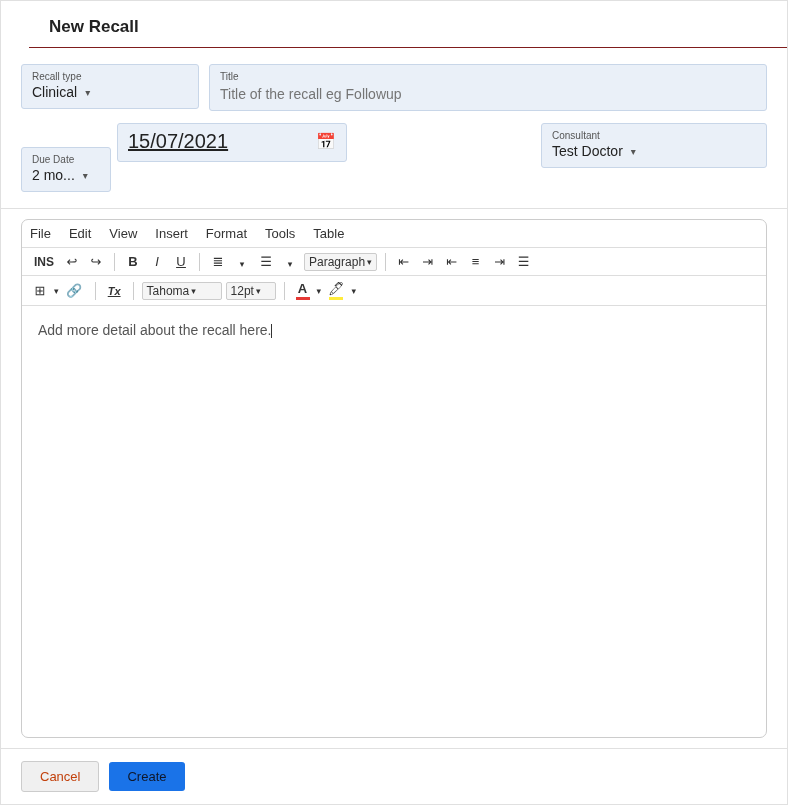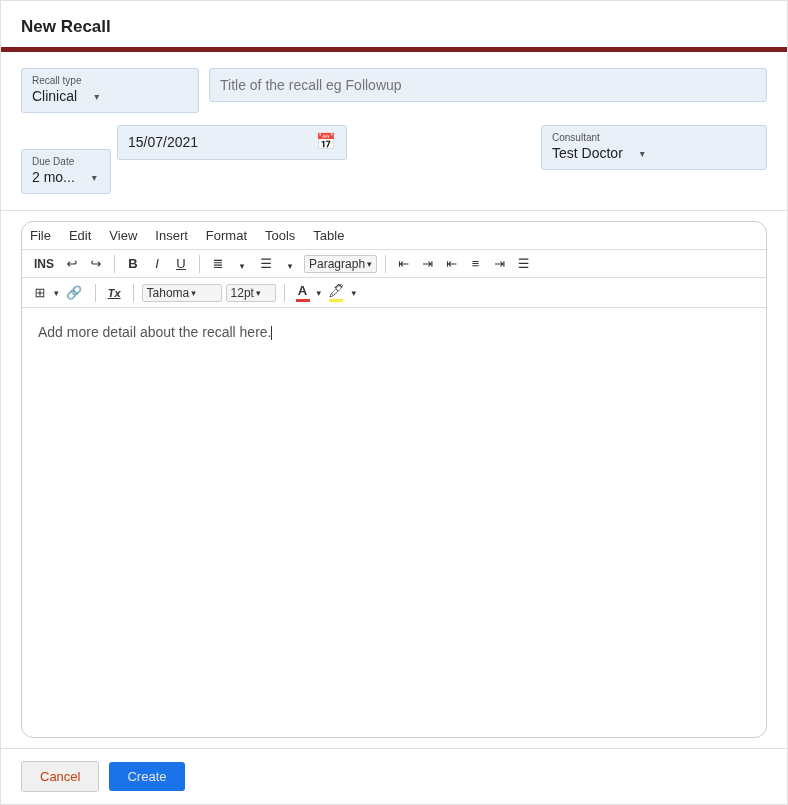--- a/index.html
+++ b/index.html
@@ -17,21 +17,22 @@
       width: 788px;
       min-height: 805px;
       background: #fff;
       border: 1px solid #e0e0e0;
       display: flex;
       flex-direction: column;
     }
 
     .page-header {
       padding: 16px 32px 10px 20px;
-      border-bottom: 5px solid #7f1d1d;
+      border-bottom: 1px solid #7f1d1d;
+      margin-left: 28px;
     }
 
     .page-title {
       font-size: 17px;
       font-weight: 600;
       color: #222;
     }
 
     .form-section {
       padding: 16px 20px;
@@ -62,21 +63,21 @@
       font-size: 10px;
       color: #555;
       margin-bottom: 2px;
     }
 
     .field-value {
       font-size: 14px;
       color: #222;
       display: flex;
       align-items: center;
-      gap: 13px;
+      gap: 4px;
     }
 
     .dropdown-arrow {
       font-size: 10px;
       color: #555;
       margin-left: 4px;
     }
 
     .recall-type-box {
       width: 178px;
@@ -115,42 +116,43 @@
       border: 1px solid #c8d6e8;
       border-radius: 3px;
       padding: 6px 10px 8px 10px;
       display: flex;
       align-items: center;
       justify-content: space-between;
       margin-right: 10px;
     }
 
     .due-date-value {
-      font-size: 14px;
+      font-size: 20px;
       color: #222;
+      text-decoration: underline;
     }
 
     .calendar-icon {
       font-size: 16px;
       color: #555;
     }
 
     .spacer {
       flex: 1;
     }
 
     .consultant-box {
       width: 226px;
     }
 
     
     .editor-section {
       margin: 10px 20px;
       border: 1px solid #ccc;
-      border-radius: 12px;
+      border-radius: 7px;
       flex: 1;
     }
 
     .editor-menubar {
       display: flex;
       align-items: center;
       border-bottom: 1px solid #ddd;
       padding: 4px 8px;
       gap: 18px;
     }
@@ -287,21 +289,21 @@
       color: #c2410c;
       cursor: pointer;
     }
 
     .btn-create {
       background: #1a73e8;
       border: none;
       border-radius: 3px;
       padding: 7px 18px;
       font-size: 13px;
-      color: #e5e5e5;
+      color: #0f172a;
       cursor: pointer;
     }
   </style>
 </head>
 <body>
 
 <div class="page-container">
 
   <div class="page-header">
     <span class="page-title">New Recall</span>
@@ -312,20 +314,21 @@
     <div class="form-row">
       <div class="field-box recall-type-box">
         <span class="field-label">Recall type</span>
         <div class="field-value">
           <span>Clinical</span>
           <span class="dropdown-arrow">▾</span>
         </div>
       </div>
 
       <div class="title-box">
+        <span class="field-label">Title</span>
         <input type="text" class="title-input" placeholder="Title of the recall eg Followup" style="">
       </div>
     </div>
 
     <div class="form-row">
       <div class="field-box due-date-dropdown">
         <span class="field-label">Due Date</span>
         <div class="field-value">
           <span>2 mo...</span>
           <span class="dropdown-arrow">▾</span>

